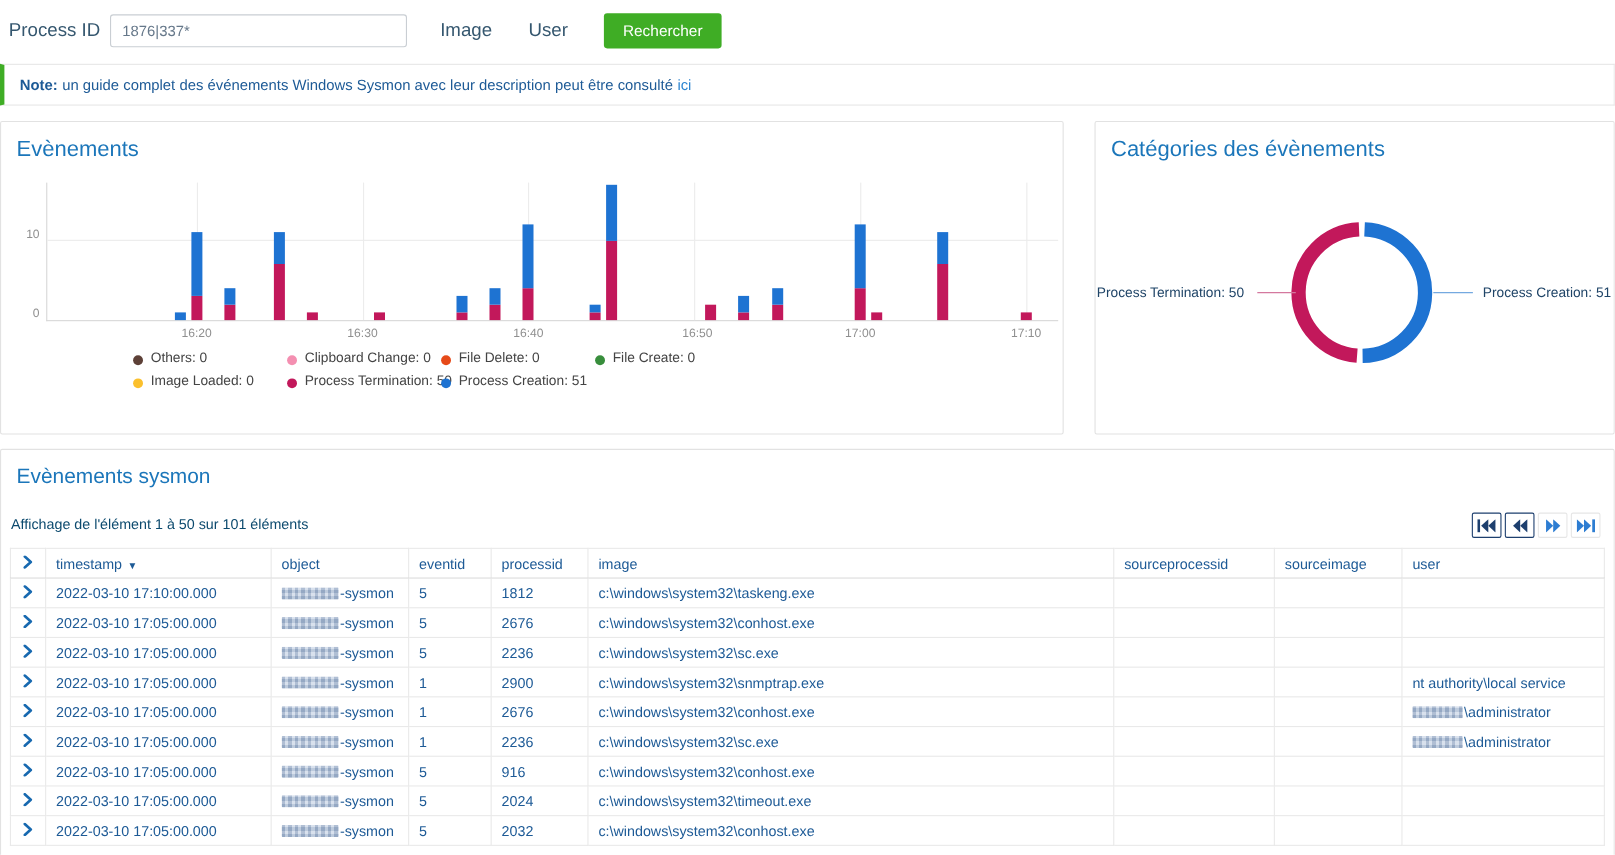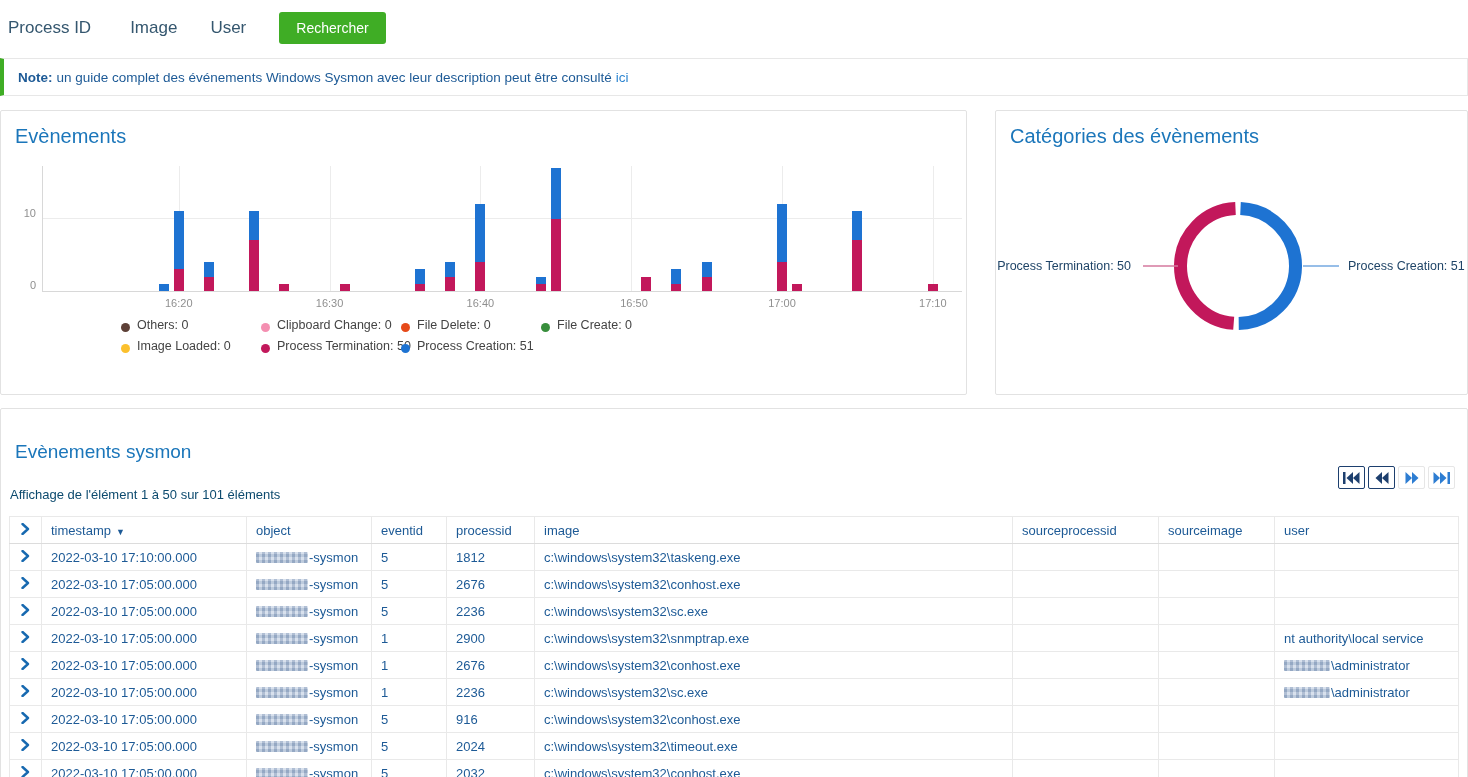--- a/index.html
+++ b/index.html
@@ -48,21 +48,21 @@
   .ylab { position:absolute; right:calc(100% + 7px); transform:translateY(-50%); font-size:11px; color:#8f8f8f; }
   .legend { margin:26px 0 0 120px; display:grid; grid-template-columns:repeat(4,140px); row-gap:7px;
             font-size:12.5px; color:#444; }
   .leg-item { display:flex; align-items:flex-end; gap:7px; white-space:nowrap; }
   .leg-dot { width:9px; height:9px; border-radius:50%; flex:0 0 auto; }
   
   .donut-wrap { position:relative; height:230px; margin-top:6px; }
   .donut-label { position:absolute; top:105px; font-size:12.5px; color:#1f4467; white-space:nowrap; }
   
   #table-panel { margin-top:13px; height:380px; position:relative; }
-  .tbl-title { color:#1b76ba; font-size:19px; font-weight:400; margin:32px 0 0 14px; }
+  .tbl-title { color:#1b76ba; font-size:19px; font-weight:400; margin:14px 0 0 14px; }
   .tbl-info { margin:24px 0 0 9px; font-size:13px; color:#0c4a6e; }
   .pager { position:absolute; right:12px; top:57px; display:flex; gap:3px; }
   .pg-btn { width:27px; height:23px; display:flex; align-items:center; justify-content:center;
             background:#fff; border-radius:2px; cursor:pointer; padding:0; }
   .pg-dark { border:1px solid #1d3f6e; color:#1d3f6e; }
   .pg-light { border:1px solid #e6e6e6; color:#2d7dd2; }
   table.sysmon { margin:14px 8px 0 8px; width:calc(100% - 16px); border-collapse:collapse;
                  table-layout:fixed; font-size:13px; }
   .sysmon th, .sysmon td { border:1px solid #e9e9e9; padding:4px 9px; height:27px;
                            text-align:left; font-weight:400; color:#1d5a96; white-space:nowrap;
@@ -74,20 +74,21 @@
     border-radius:1px; filter:blur(.4px);
     background:repeating-linear-gradient(90deg, rgba(140,160,190,.55) 0 3px, rgba(214,223,236,.55) 3px 6px),
                repeating-linear-gradient(0deg, #9fb2ca 0 3px, #dbe3ee 3px 6px); }
   .redact.sm { width:46px; }
 </style>
 </head>
 <body>
 
 <div class="topbar">
   <span class="tb-label">Process ID</span>
+  <input id="in-process" class="tb-input" type="text" value="1876|337*" style="">
   <span class="tb-label gap1">Image</span>
   <span class="tb-label gap2">User</span>
   <button class="search-btn">Rechercher</button>
 </div>
 
 <div class="note">
   <b>Note:</b>
   <span>un guide complet des événements Windows Sysmon avec leur description peut être consulté</span>
   <span class="lnk">ici</span>
 </div>

